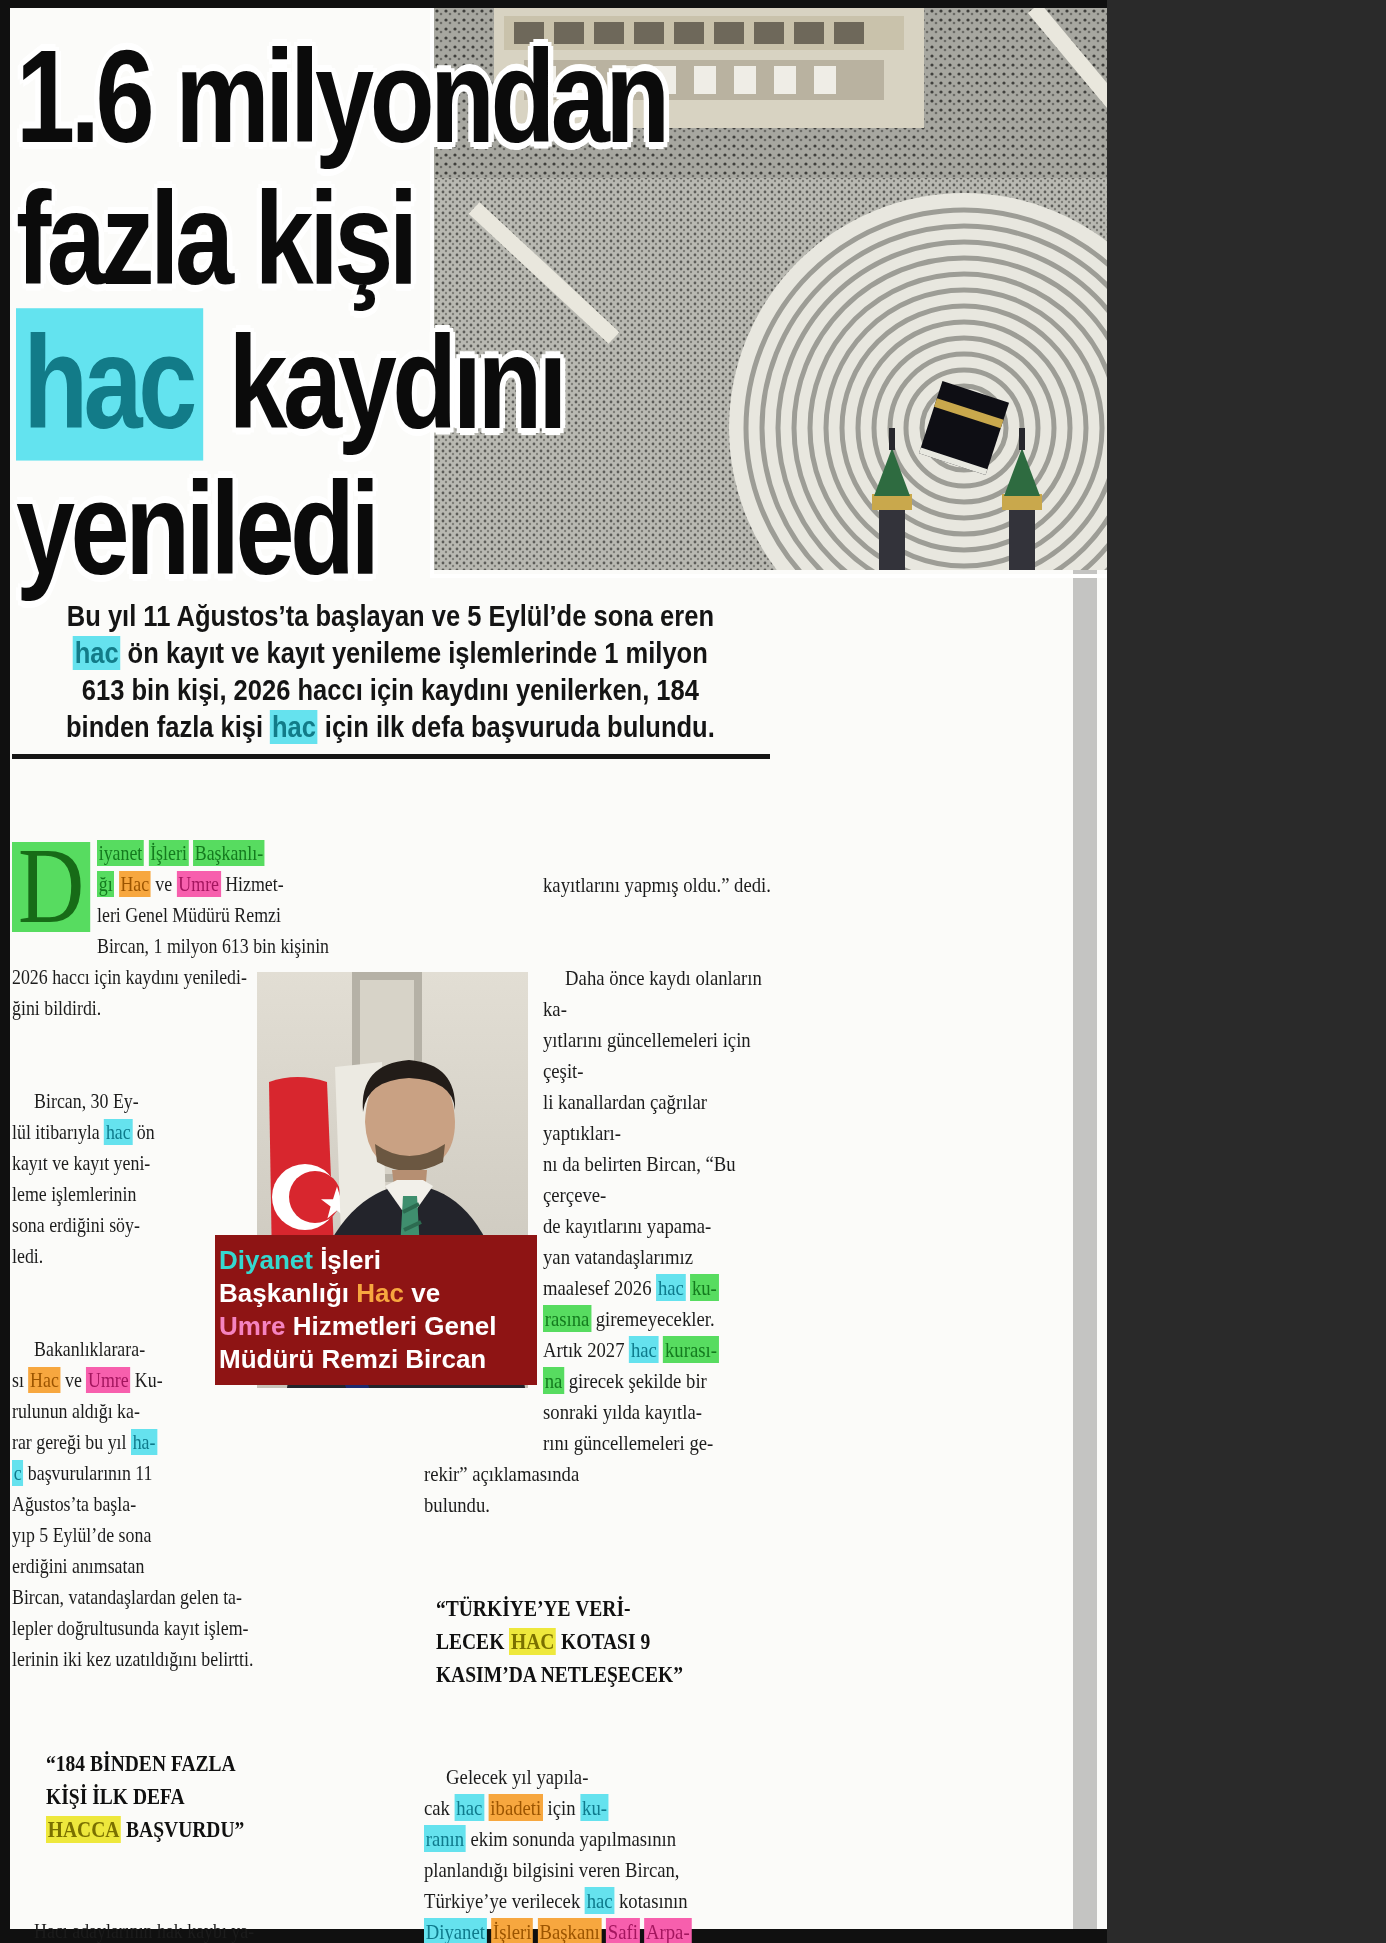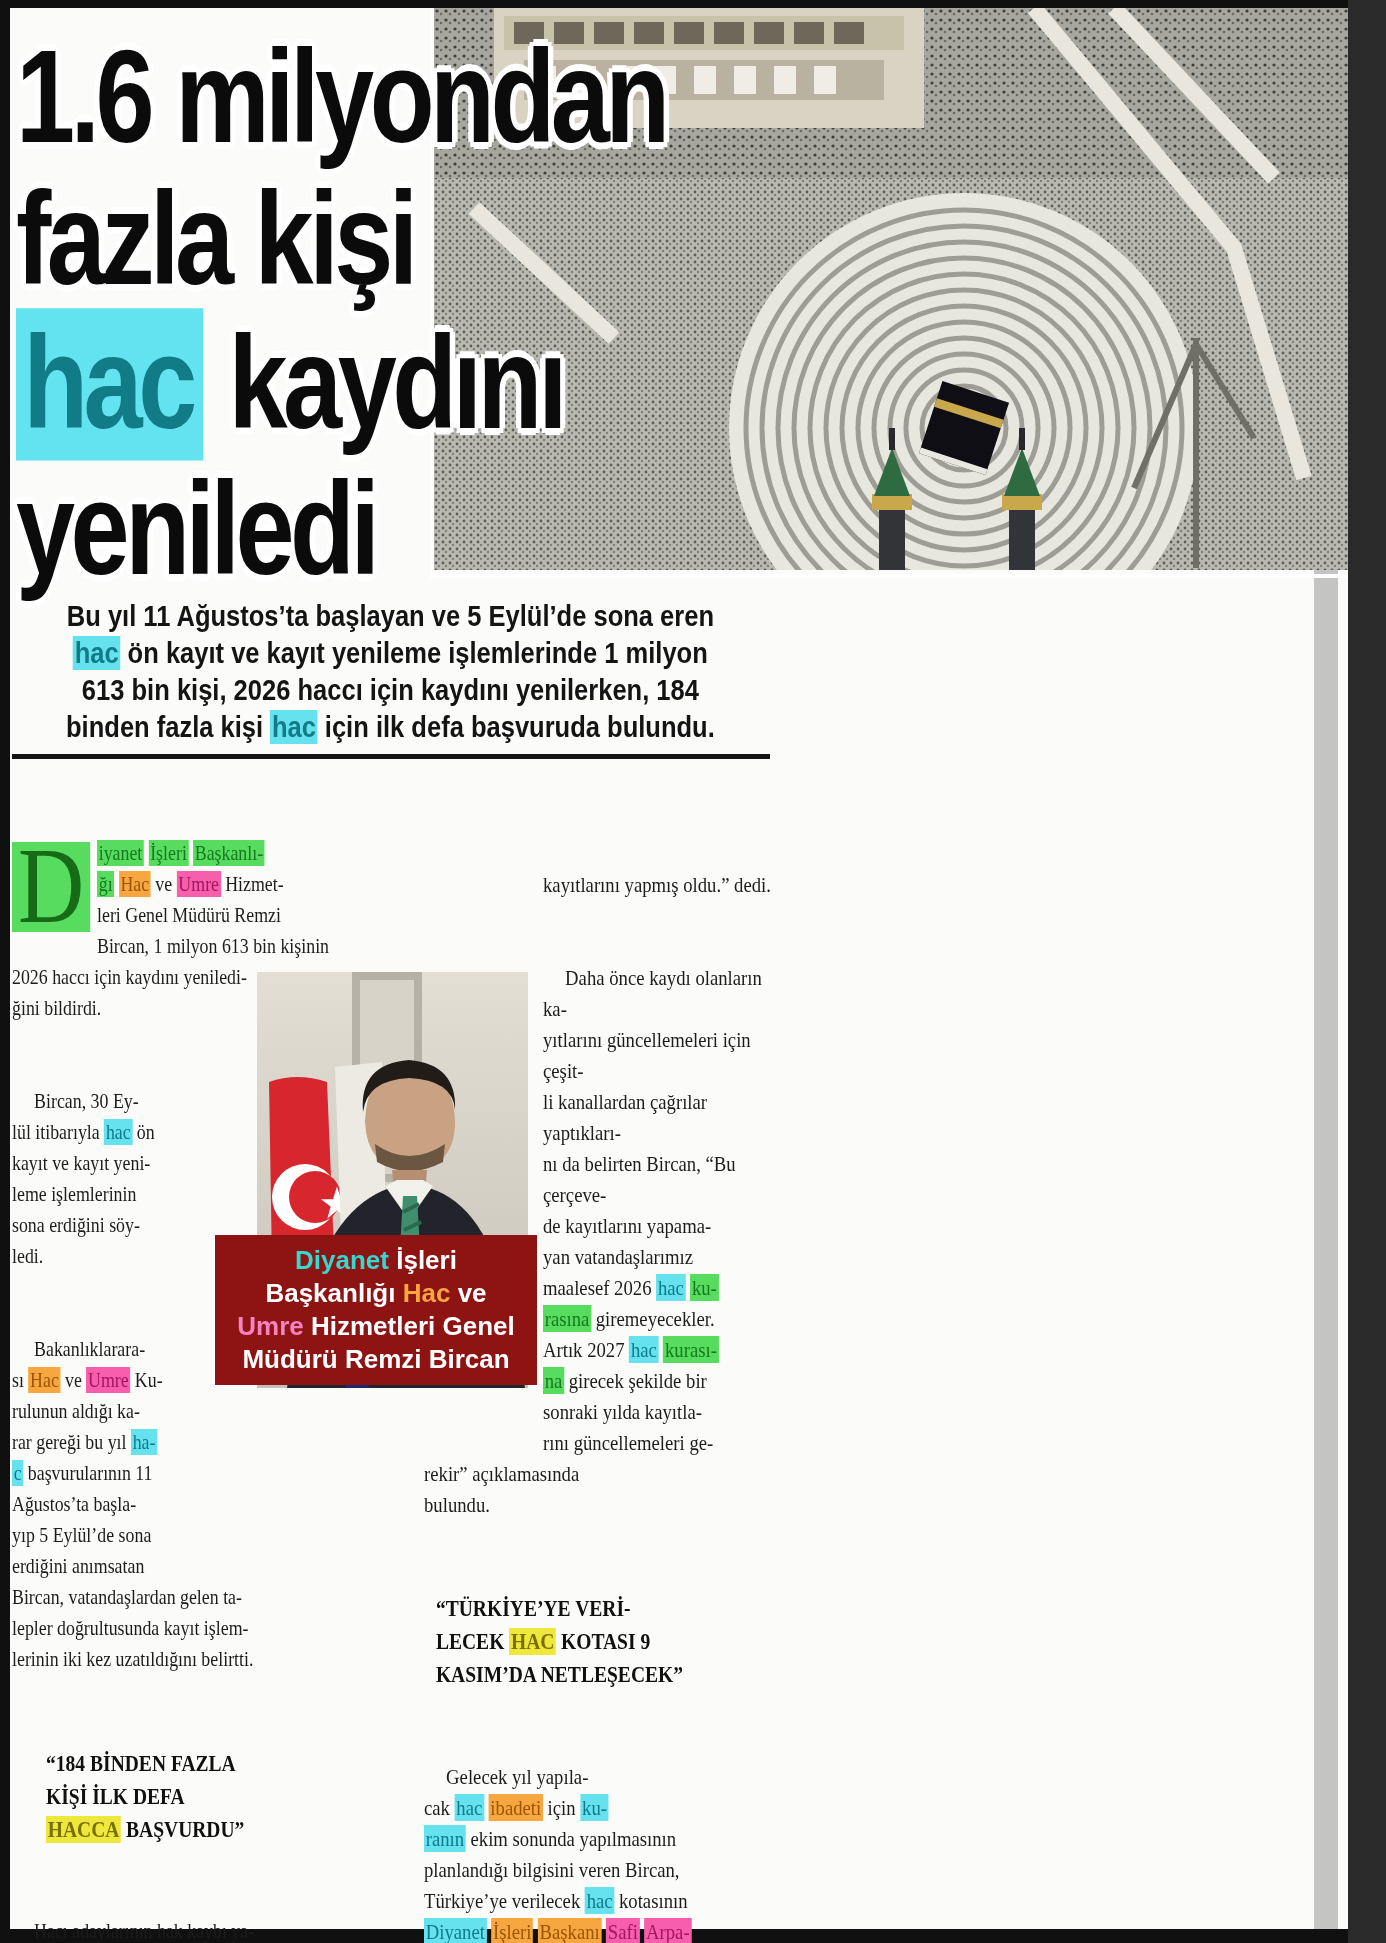--- a/index.html
+++ b/index.html
@@ -1,16 +1,16 @@
 <!DOCTYPE html>
 <html><head>
 <meta charset="utf-8">
 <style>
   html,body{margin:0;padding:0;background:#2a2a2a;}
-  .page{position:relative;width:1348px;height:1943px;background:#101010;overflow:hidden;
+  .page{position:relative;width:1107px;height:1943px;background:#101010;overflow:hidden;
         font-family:"Liberation Serif", serif;}
   .paper{position:absolute;left:10px;top:8px;width:1344px;height:1921px;background:#fbfbf9;}
   .edge-strip{position:absolute;top:8px;right:10px;width:24px;height:1921px;background:#c4c4c2;}
 
   
   .kaaba-photo{position:absolute;left:430px;top:8px;width:924px;height:570px;
                border-left:4px solid #fff;border-bottom:4px solid #fff;box-sizing:border-box;}
   .kaaba-photo svg{display:block;}
 
   
@@ -47,21 +47,21 @@
   .h-pk{background:#f75fad;color:#a3155e;padding:1px 2px;}
   .h-yl{background:#eee83c;color:#7a7000;padding:1px 2px;}
 
   .dropcap{float:left;width:92px;height:90px;margin:4px 8px 2px 0;background:#57dc60;
            color:#176b17;font-size:108px;line-height:88px;text-align:center;font-family:"Liberation Serif", serif;}
 
   
   .bircan-photo{position:absolute;left:257px;top:972px;width:271px;height:416px;z-index:10;}
   .caption{position:absolute;left:215px;top:1235px;width:322px;z-index:20;background:#8e1414;
            font-family:"Liberation Sans", sans-serif;font-weight:700;font-size:26px;line-height:33px;
-           color:#ffffff;text-align:center;white-space:pre-wrap;padding:9px 4px;box-sizing:border-box;}
+           color:#ffffff;text-align:left;white-space:pre-wrap;padding:9px 4px;box-sizing:border-box;}
   .h-ccy{color:#35d8cf;}
   .h-cor{color:#f7a73f;}
   .h-cpk{color:#f583c0;}
 </style>
 </head>
 <body>
 
 <div class="page">
   <div class="paper"></div>
   <div class="edge-strip"></div>

